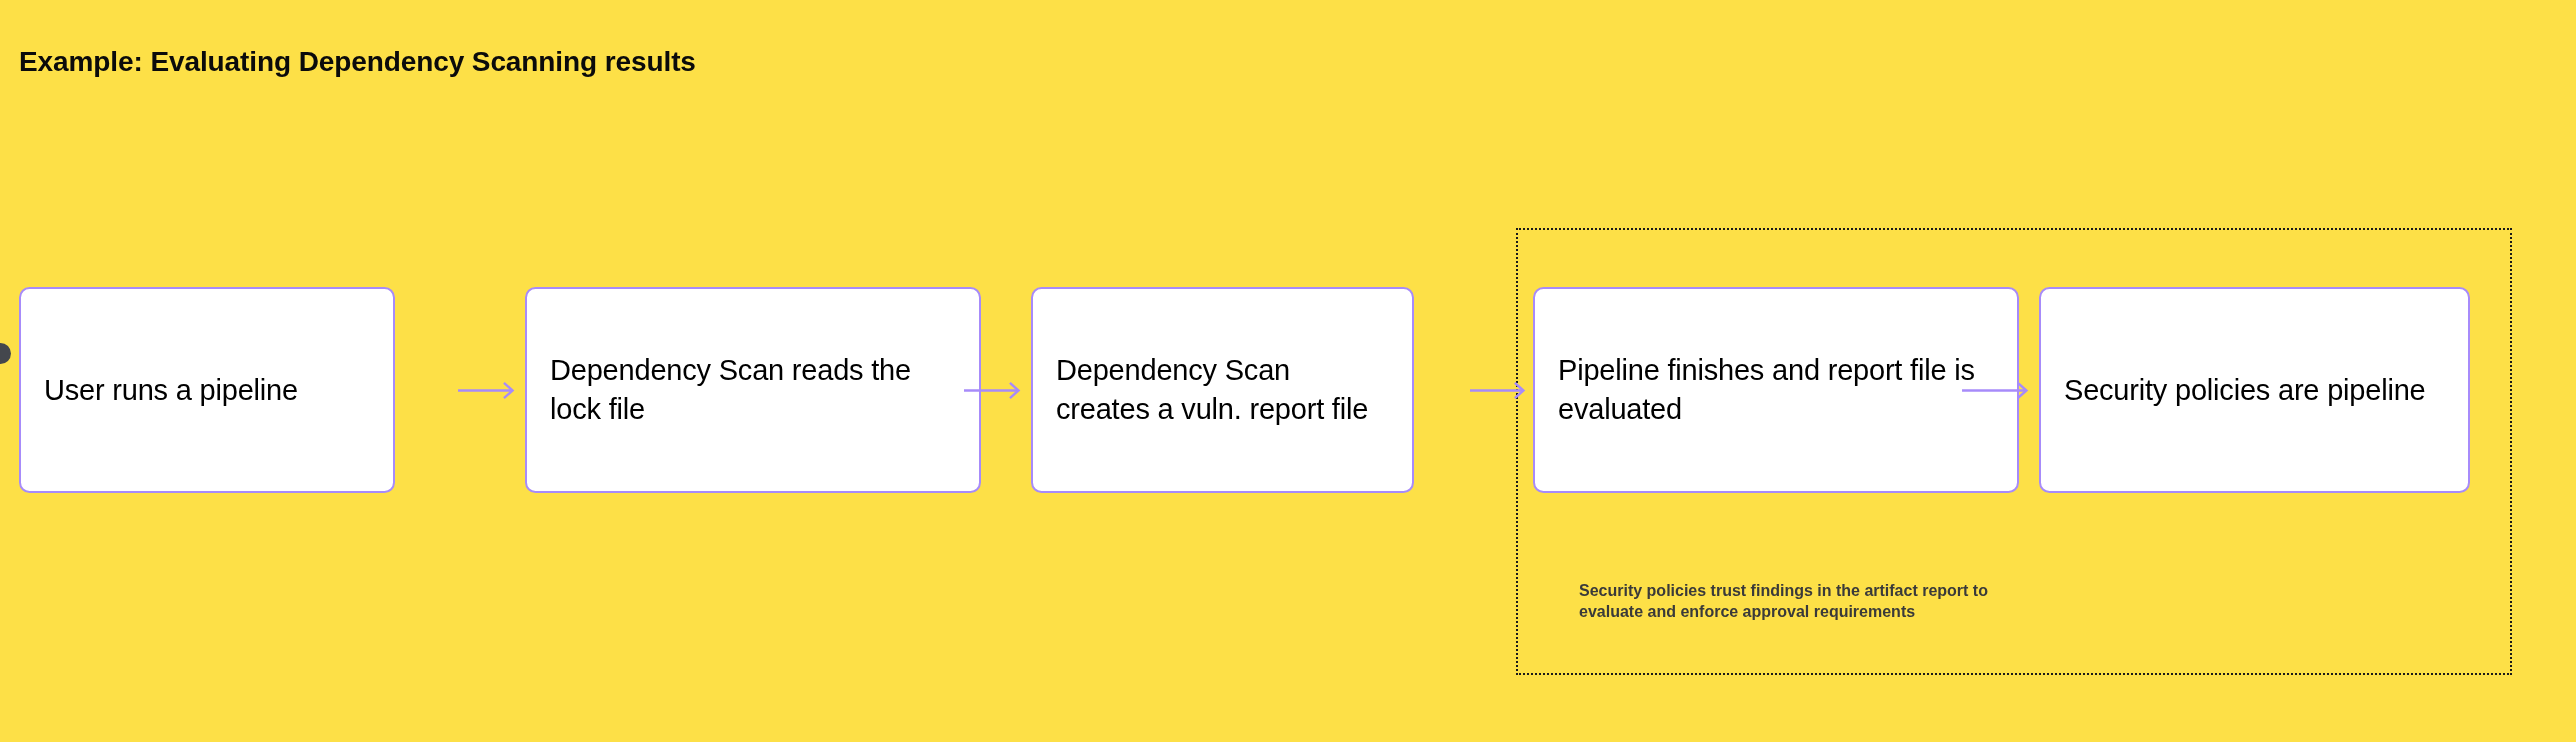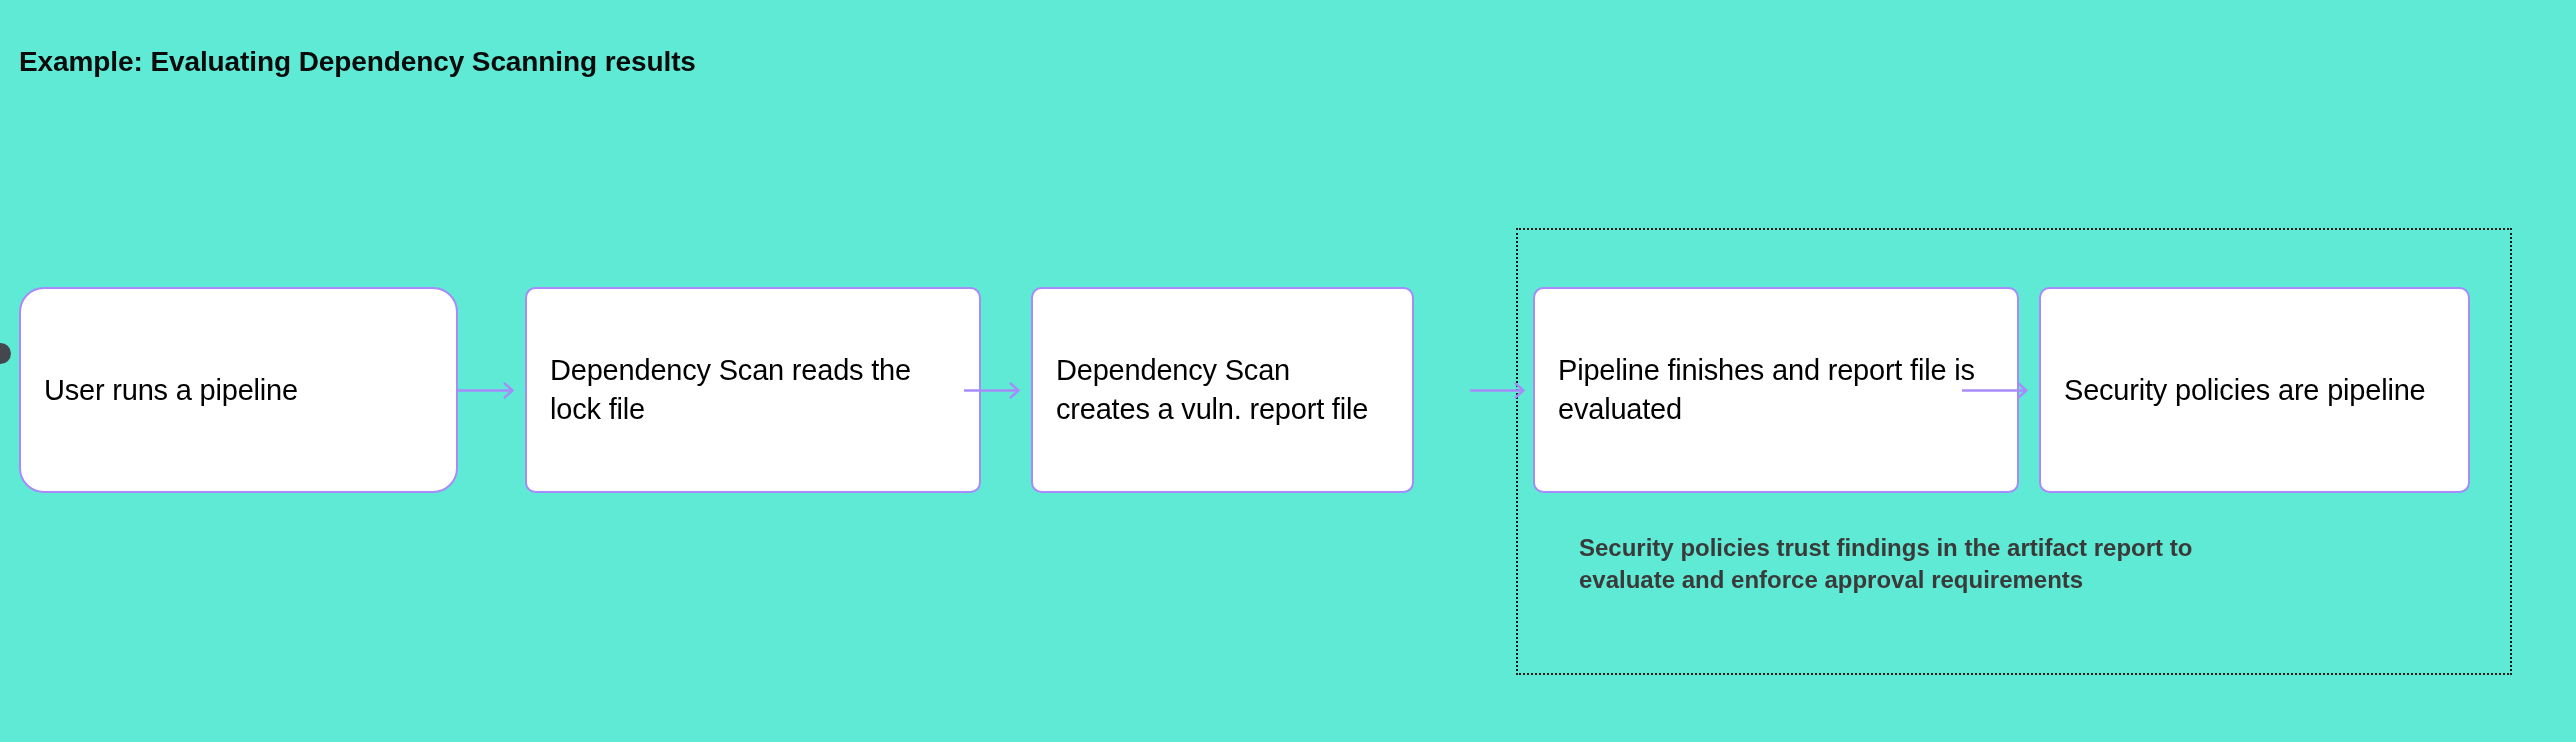--- a/index.html
+++ b/index.html
@@ -8,21 +8,21 @@
     background: #ffffff;
   }
   body {
     font-family: "Liberation Sans", sans-serif;
     -webkit-font-smoothing: antialiased;
   }
   #canvas {
     position: relative;
     width: 2576px;
     height: 742px;
-    background: #5eead4;
+    background: #fde047;
     overflow: hidden;
   }
 
   
   #page-title {
     position: absolute;
     left: 19px;
     top: 46px;
     font-size: 28px;
     font-weight: bold;
@@ -38,23 +38,23 @@
     top: 228px;
     width: 996px;
     height: 447px;
     border: 2.9px dotted #1a1a1a;
     box-sizing: border-box;
     background: transparent;
   }
   #group-caption {
     position: absolute;
     left: 1579px;
-    top: 532px;
+    top: 580px;
     width: 862px;
-    font-size: 24px;
+    font-size: 16px;
     font-weight: bold;
     line-height: 1.32;
     color: #3a3a3a;
   }
   #group-caption .cap-line { display: block; }
 
   
   .node {
     position: absolute;
     top: 287px;
@@ -67,21 +67,21 @@
     align-items: center;
     padding: 0 23px;
   }
   .node-label {
     font-size: 29px;
     line-height: 1.33;
     color: #000000;
     font-weight: normal;
     letter-spacing: -0.2px;
   }
-  #node-1 { left: 19px;   width: 439px; border-radius: 25px; }
+  #node-1 { left: 19px;   width: 376px; }
   #node-2 { left: 525px;  width: 456px; }
   #node-3 { left: 1031px; width: 383px; }
   #node-4 { left: 1533px; width: 486px; }
   #node-5 { left: 2039px; width: 431px; }
 
   
   .edge {
     position: absolute;
     top: 378px;
     height: 25px;

